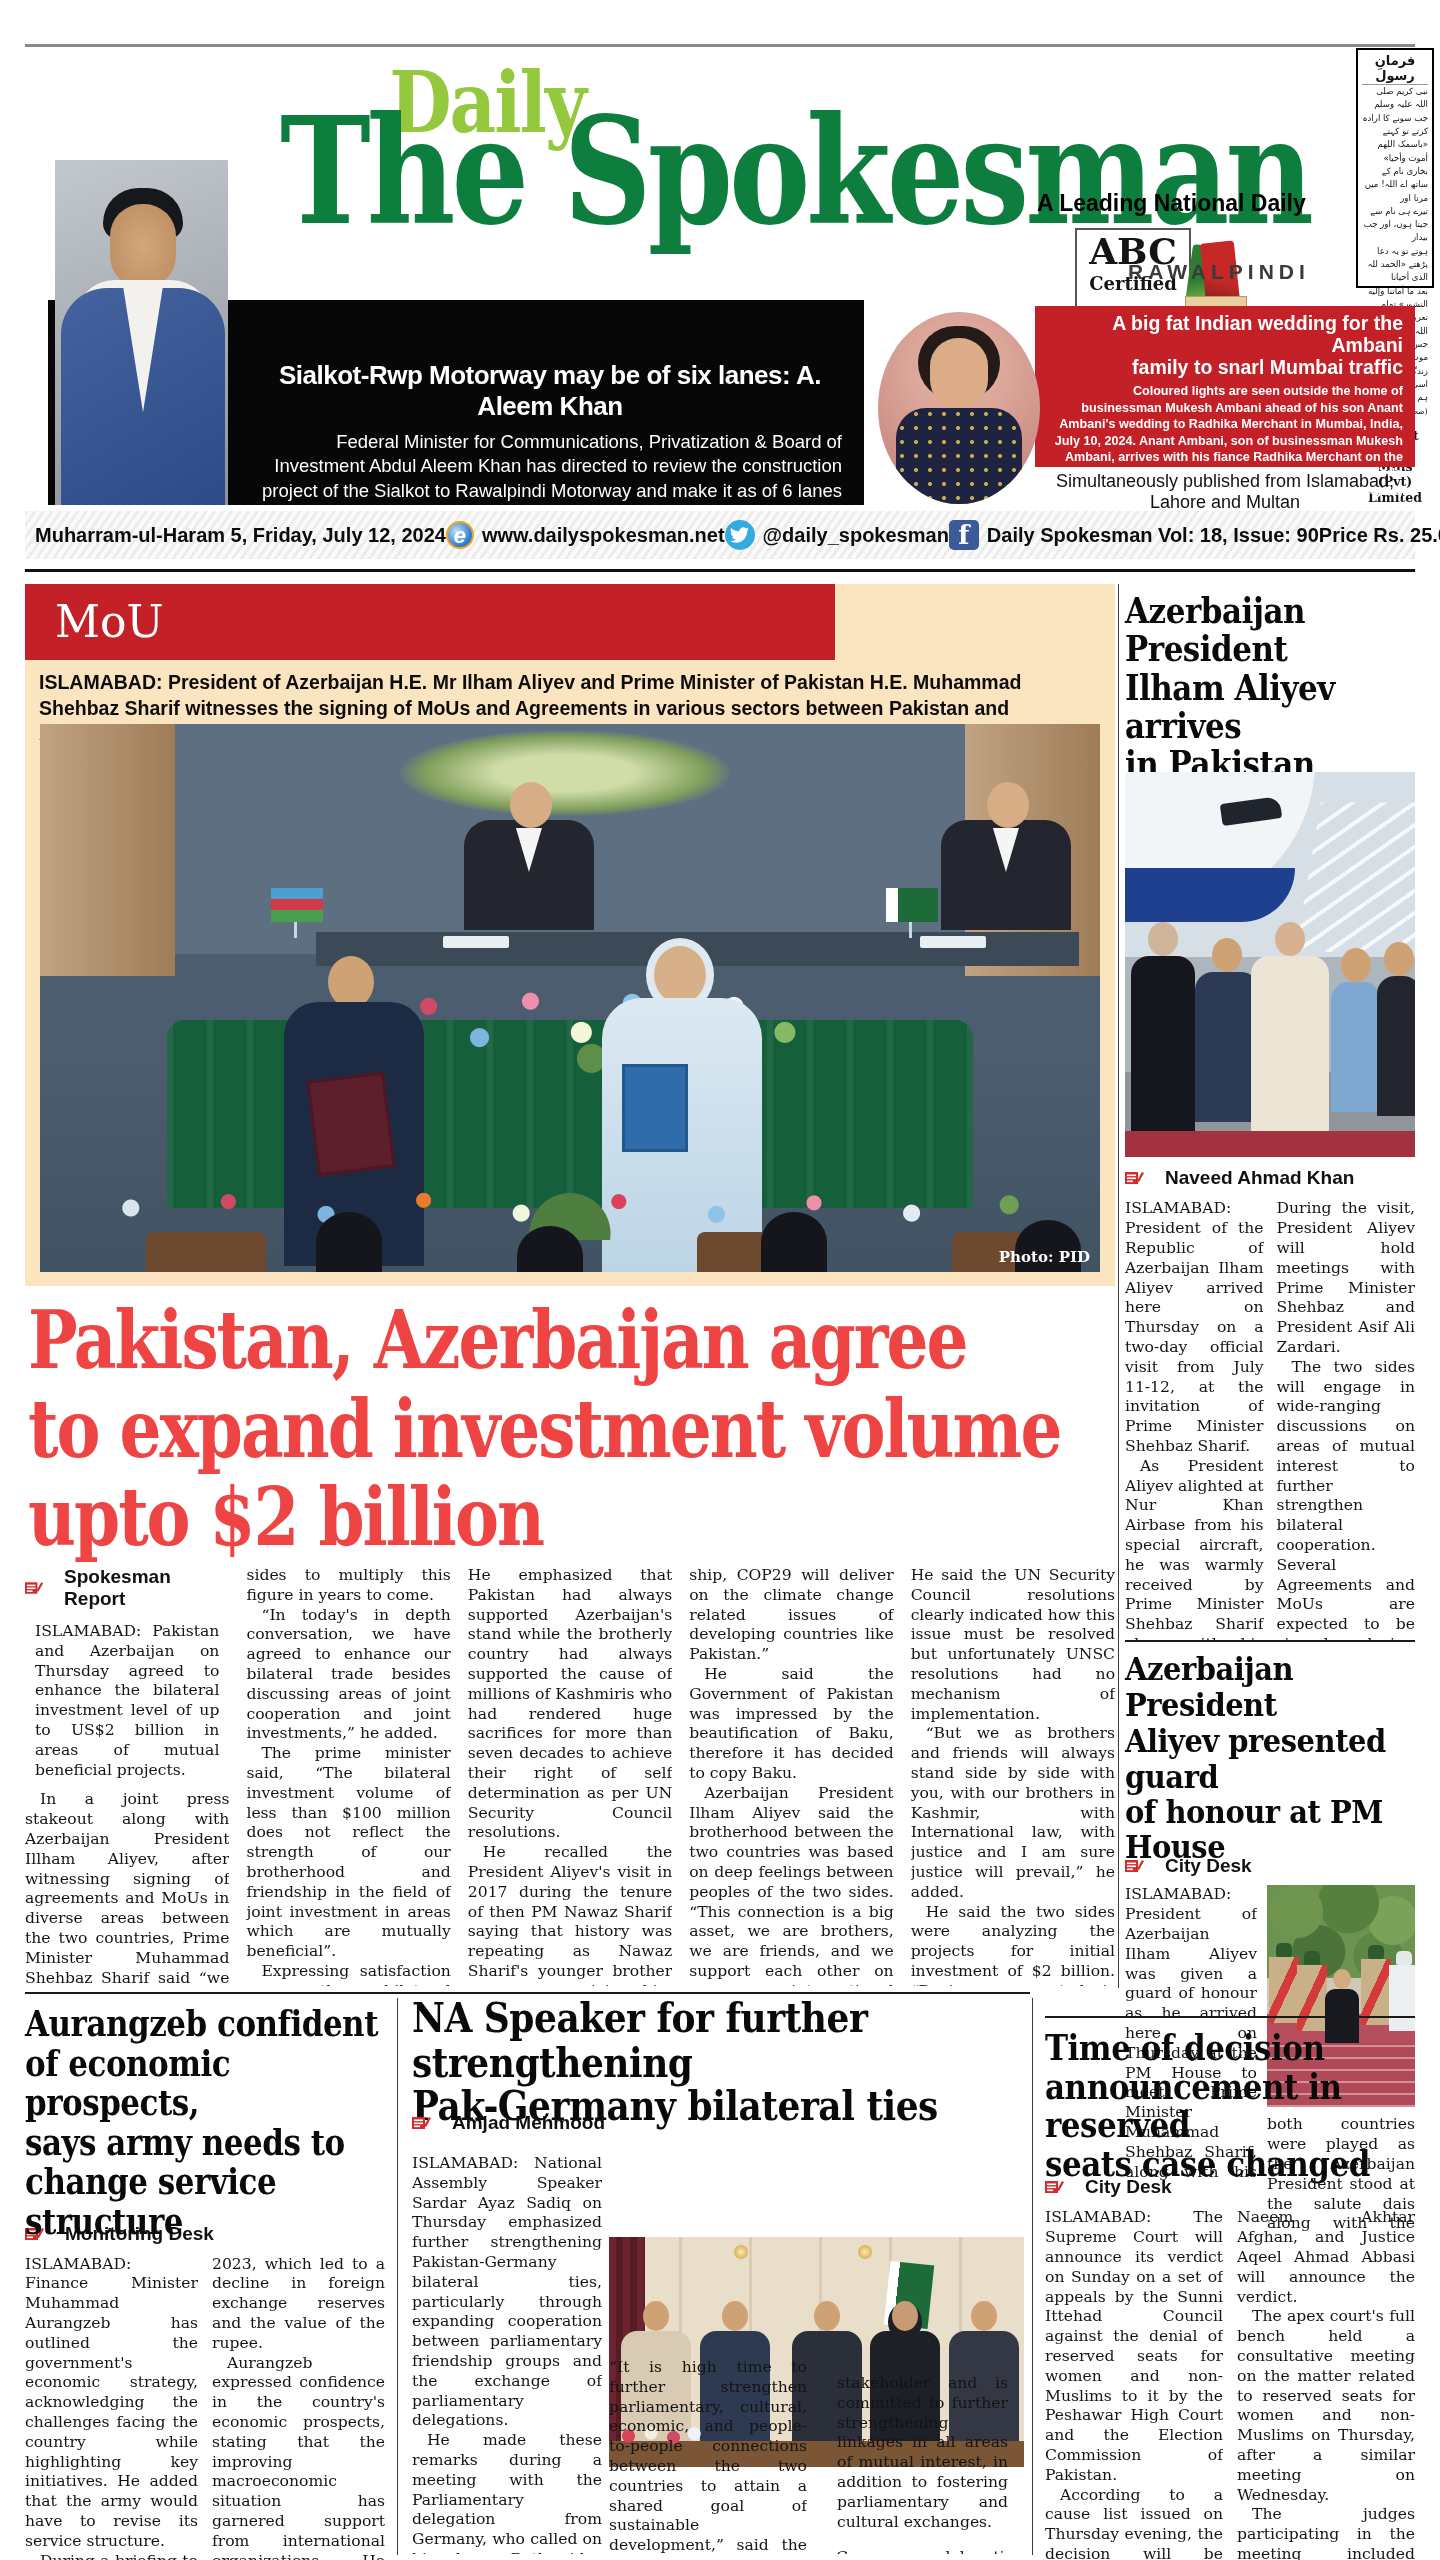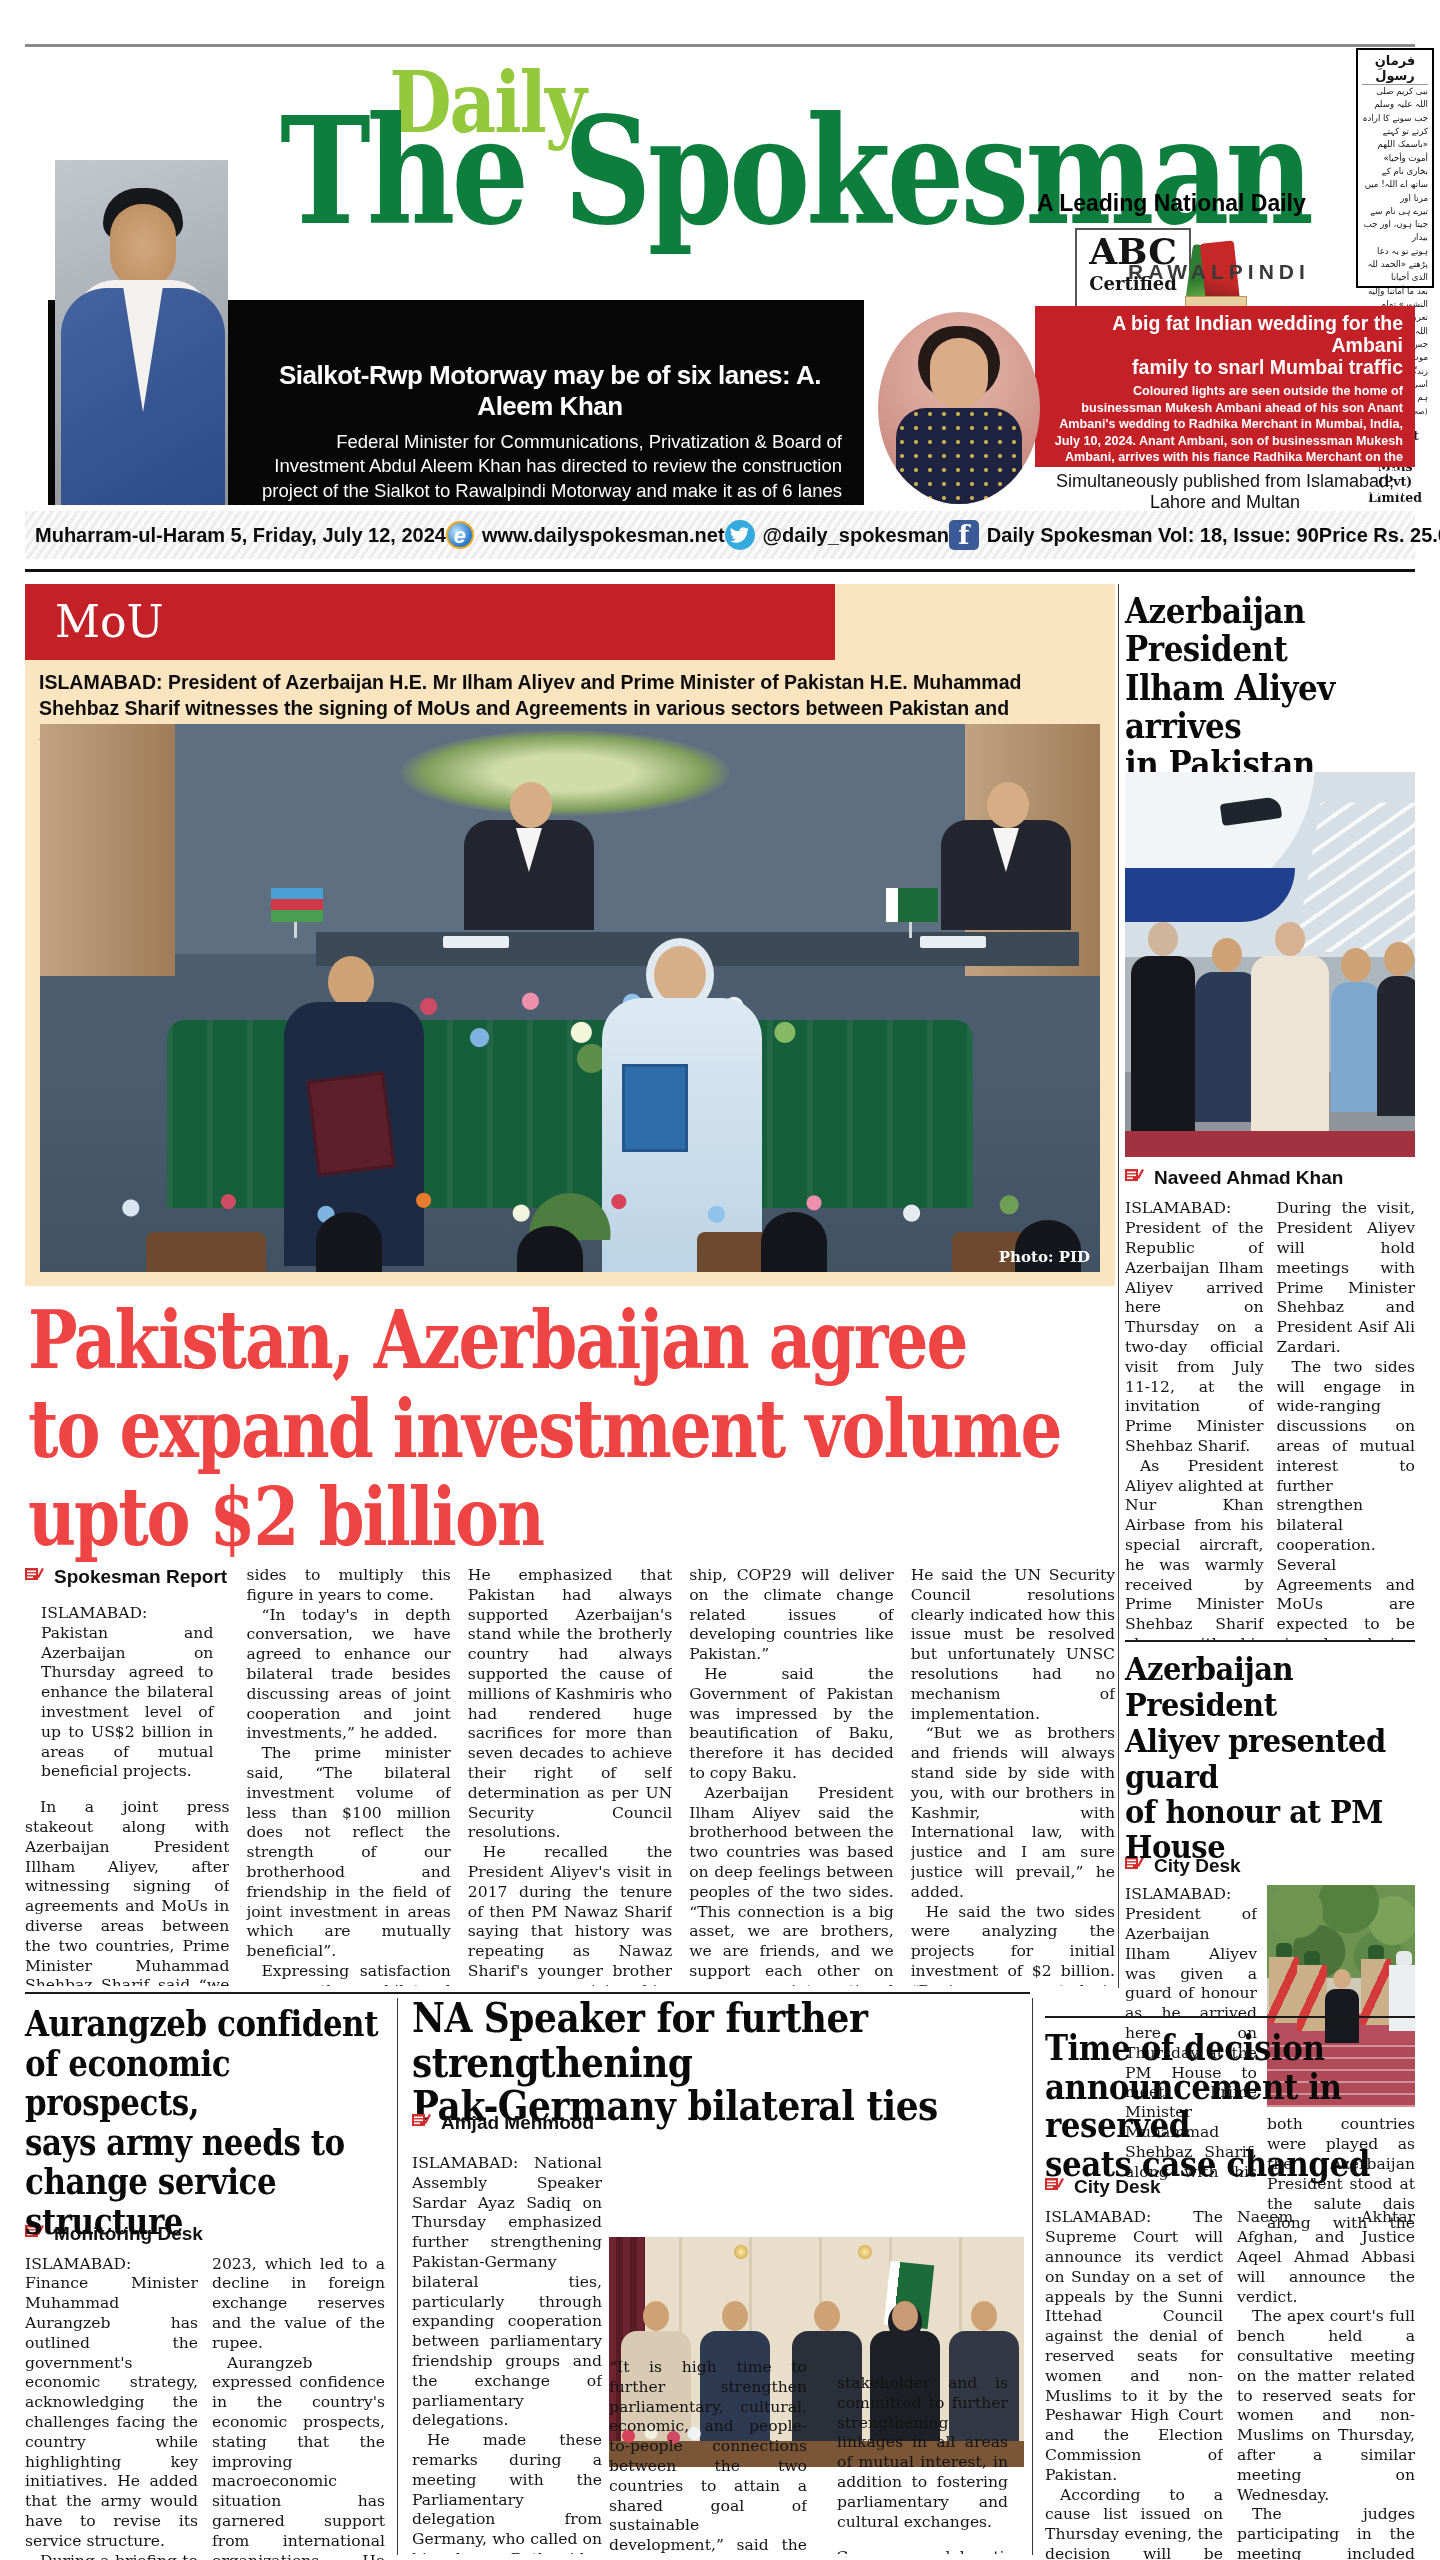--- a/index.html
+++ b/index.html
@@ -120,21 +120,21 @@
                background:linear-gradient(#dce9f2,#bcd4e6);}
   .ps-woman .f{position:absolute;left:20px;top:118px;width:66px;height:88px;background:#2f6cab;border:3px solid #24578c;box-sizing:border-box;}
   .ps-aud-head{position:absolute;width:66px;height:60px;border-radius:50% 50% 0 0;background:#14161c;}
   .ps-chair{position:absolute;width:120px;height:40px;background:#6d4a2f;border-radius:8px 8px 0 0;}
   .photo-credit{position:absolute;right:10px;bottom:6px;color:#fff;font-weight:bold;font-size:15px;}
   
   .lead-headline{left:28px;top:1296px;width:1088px;font-weight:bold;font-size:66px;line-height:1.1;
                  letter-spacing:-2px;color:#ef4444;}
   .lead-cols{left:25px;top:1566px;width:1090px;height:420px;display:flex;gap:17px;overflow:hidden;}
   .col{flex:1;overflow:hidden;}
-  .byline{display:flex;gap:9px;font-weight:bold;font-size:19px;margin-bottom:12px;
+  .byline{display:flex;align-items:center;gap:20px;font-weight:bold;font-size:19px;margin-bottom:12px;
           font-family:"Liberation Sans",sans-serif;color:#111;}
   .body-text p{margin:0;font-size:15.6px;line-height:1.27;text-align:justify;}
   .body-text p + p{text-indent:15px;}
   
   .vrule{background:#3a3a3a;width:1px;}
   .hrule{background:#1a1a1a;height:2px;}
   
   .r-art{left:1125px;width:290px;}
   .art-h{font-weight:bold;line-height:1.1;letter-spacing:-0.5px;color:#0a0a0a;}
   .photo-plane{position:relative;width:290px;height:385px;overflow:hidden;margin-top:10px;
@@ -320,21 +320,21 @@
         <svg width="20" height="16" viewBox="0 0 20 16">
             <rect x="0" y="2" width="13" height="12" fill="#d22c2c"></rect>
             <rect x="2" y="4.5" width="9" height="1.6" fill="#fff"></rect>
             <rect x="2" y="7.5" width="9" height="1.6" fill="#fff"></rect>
             <rect x="2" y="10.5" width="6" height="1.6" fill="#fff"></rect>
             <path d="M14 12 19 3l-2-1-5 9z" fill="#d22c2c"></path>
           </svg>
         <span>Spokesman Report</span>
       </div>
       <div class="body-text">
-          <p style="margin: 16px;">ISLAMABAD: Pakistan and Azerbaijan on Thursday agreed to enhance the bilateral investment level of up to US$2 billion in areas of mutual beneficial projects.</p>
+          <p style="margin: 10px;">ISLAMABAD: Pakistan and Azerbaijan on Thursday agreed to enhance the bilateral investment level of up to US$2 billion in areas of mutual beneficial projects.</p>
           <p style="margin: 0px;">In a joint press stakeout along with Azerbaijan President Illham Aliyev, after witnessing signing of agreements and MoUs in diverse areas between the two countries, Prime Minister Muhammad Shehbaz Sharif said “we have discussed an initial figure of $2 billion investment in areas of mutual beneficial projects”.</p>
         </div>
     </div>
     <div class="col body-text">
         <p style="margin: 0px;">sides to multiply this figure in years to come.</p>
         <p style="margin: 0px;">“In today's in depth conversation, we have agreed to enhance our bilateral trade besides discussing areas of joint cooperation and joint investments,” he added.</p>
         <p style="margin: 0px;">The prime minister said, “The bilateral investment volume of less than $100 million does not reflect the strength of our brotherhood and friendship in the field of joint investment in areas which are mutually beneficial”.</p>
         <p style="margin: 0px;">Expressing satisfaction over the bilateral meeting, the prime minister said discussions were held on mutual trust and confidence where both sides expressed their unwavering commitment to move forward and touch higher levels of achievements in the fields of trade and investment.</p>
       </div>
     <div class="col body-text">

